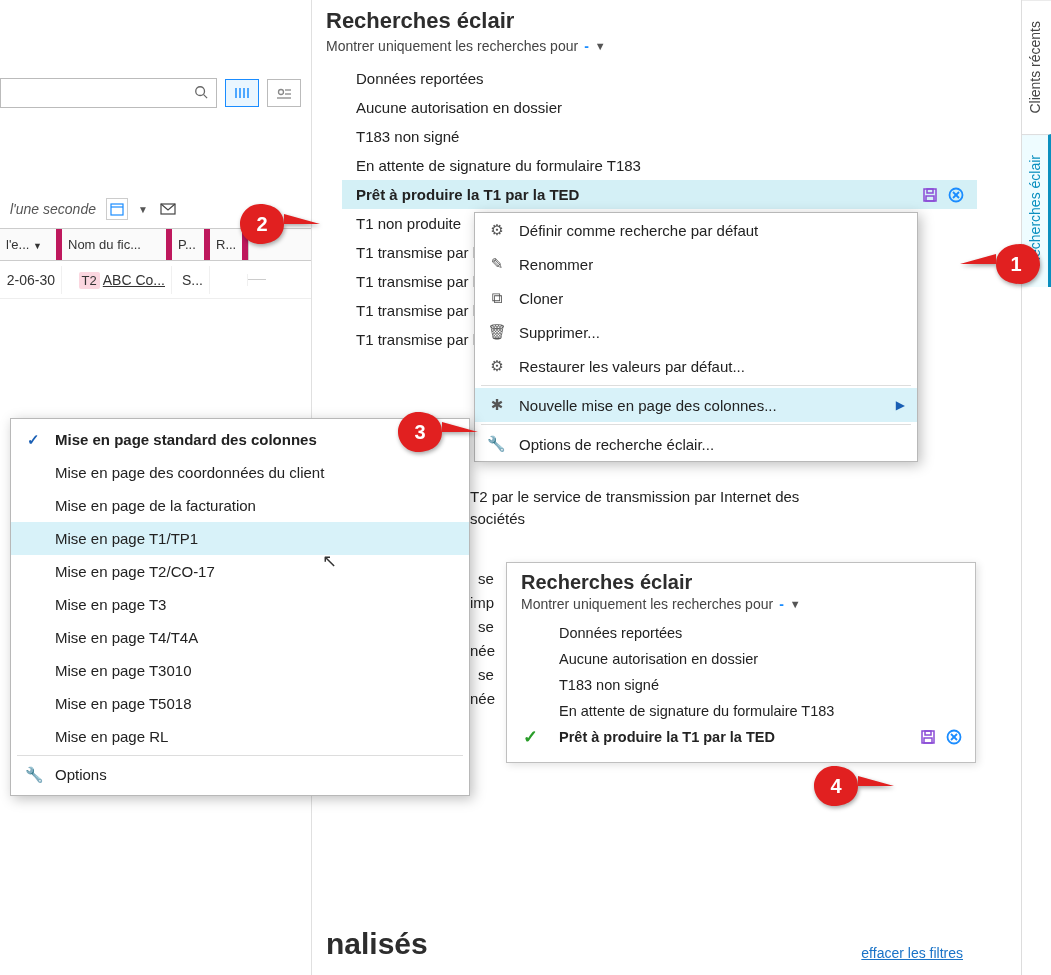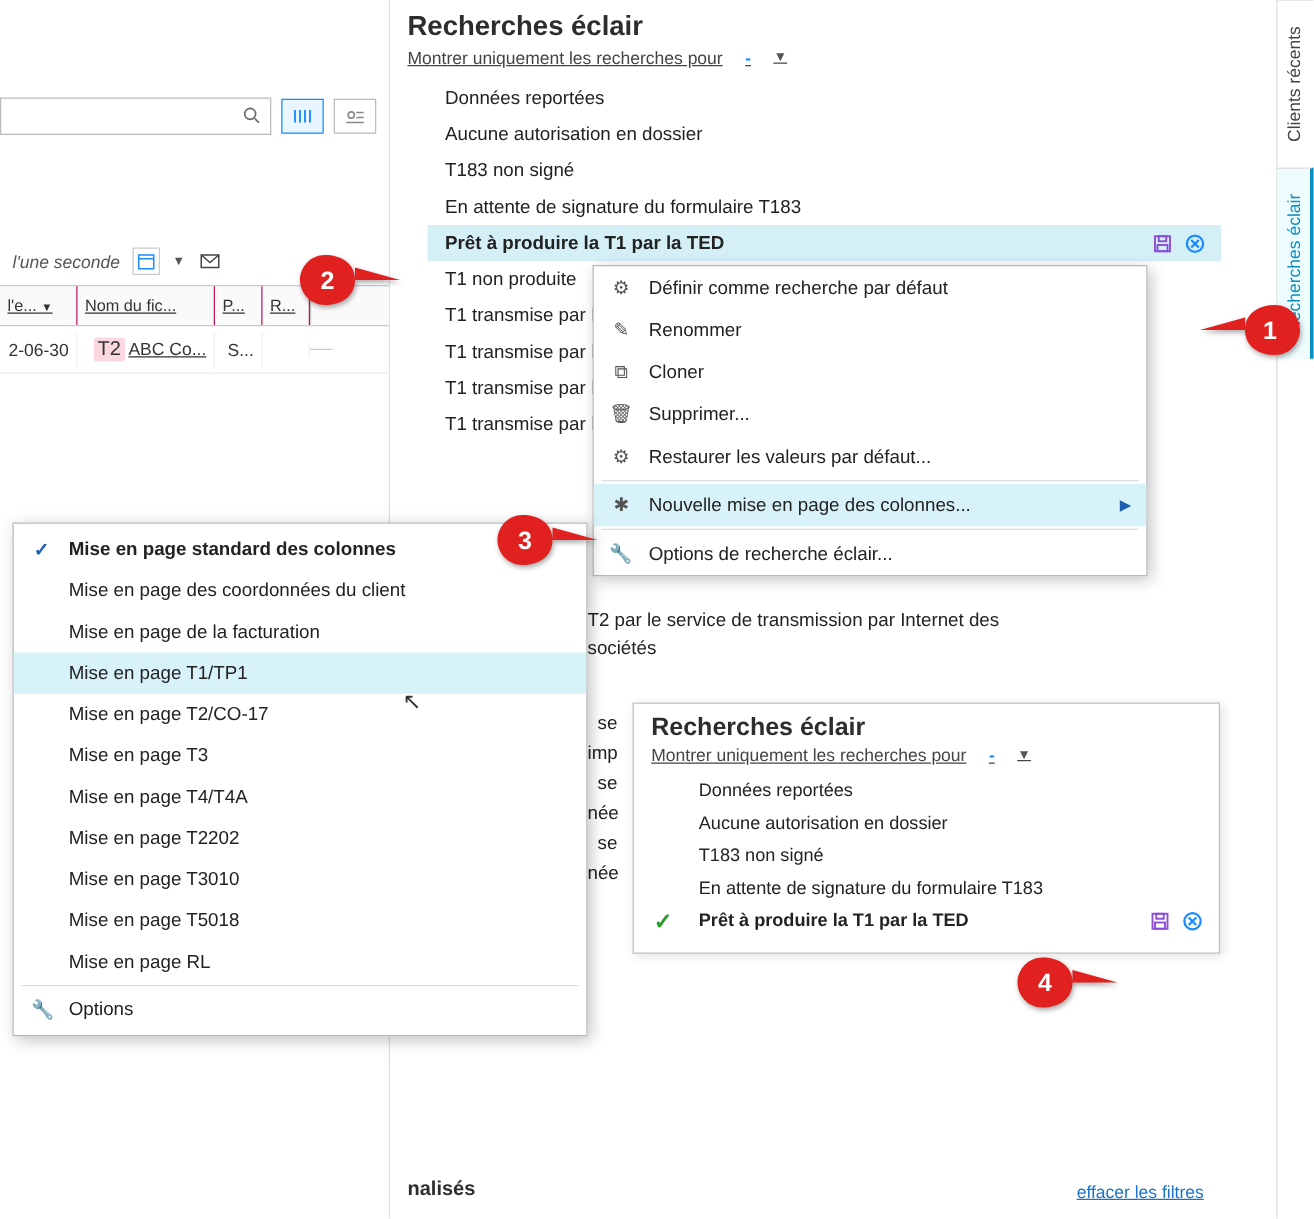--- a/index.html
+++ b/index.html
@@ -25,22 +25,21 @@
     font-weight: 600;
     padding: 8px 14px 4px;
     color: #2d2d2d;
   }
   .panel-sub {
     padding: 0 14px 10px;
     color: #444;
     font-size: 14px;
     display: flex;
     align-items: center;
-    gap: 18px;
-    text-decoration: underline;
+    gap: 6px;
   }
   .panel-sub .dash { color: #1a8cff; font-weight: 600; }
   .panel-sub .chev { color: #555; font-size: 11px; }
   .searchlist { padding: 0 0 0 30px; }
   .searchlist-row {
     display: flex;
     align-items: center;
     padding: 6px 14px;
     font-size: 15px;
     color: #222;
@@ -77,26 +76,26 @@
     width:34px; height:28px; border:1px solid #1a8cff;
     display:inline-flex; align-items:center; justify-content:center;
     color:#1a8cff; font-size:13px;
   }
   .status-row { padding: 80px 10px 8px; font-style: italic; color:#555; display:flex; align-items:center; gap:10px;}
   .mini-btn { width:22px;height:22px; border:1px solid #ccc; display:inline-flex;align-items:center;justify-content:center;font-size:12px;}
   .table-hdr {
     display:flex; border-top:1px solid #ccc; border-bottom:1px solid #ccc; font-size:13px;
     background:#fafafa;
   }
-  .th { padding:8px 6px; border-right:1px solid #be185d; white-space:nowrap; overflow:hidden;text-decoration:underline; }
+  .th { padding:8px 6px; border-right:6px solid #be185d; white-space:nowrap; overflow:hidden; }
   .table-row {
     display:flex; border-bottom:1px solid #eee; align-items:center; height:38px;
   }
   .td { padding:6px; border-right:1px solid #f0f0f0; white-space:nowrap; overflow:hidden;text-align:right; }
-  .file-pill { background:#fbd7e0; color:#333; font-size:16px; padding:1px 3px; border-radius:2px; margin-right:3px;}
+  .file-pill { background:#fbd7e0; color:#333; font-size:13px; padding:1px 3px; border-radius:2px; margin-right:3px;}
   .scroll-btn { width:18px; border-left:1px solid #ccc; text-align:center; font-size:10px; color:#666;}
   
   .right-rail {
     position:absolute; right:0; top:0; width:30px; height:975px;
     display:flex; flex-direction:column;
     border-left:1px solid #ddd;
   }
   .rail-tab {
     writing-mode: vertical-rl;
     transform: rotate(180deg);
@@ -150,21 +149,21 @@
   .panel2 .searchlist-row { padding:5px 14px; font-size:14.5px;}
   .panel2 .searchlist-row.active { background:transparent; font-weight:700;}
   .panel2 .green-check{ color:#2a9d2a; font-size:18px; font-weight:bold; position:absolute; left:-22px;}
   .panel2-list { padding-left:38px;}
   .footer-link {
     position:absolute; left:312px; bottom:0; width:665px;
     display:flex; justify-content:space-between; align-items:flex-end;
     padding: 0 14px 14px;
   }
   .link-a{ color:#1a73c7; text-decoration:underline; font-size:14px; cursor:pointer;}
-  .footer-head{ font-size:16px; font-weight:600; color:#2d2d2d;}
+  .footer-head{ font-size:30px; font-weight:600; color:#2d2d2d;}
   .cursor{ position:absolute; left:322px; top:550px; font-size:18px; z-index:70;}
   
   .callout {
     position:absolute; z-index:80;
     filter: drop-shadow(1px 2px 2px rgba(0,0,0,0.35));
   }
   .callout svg{ display:block;}
   .bg-text{
     position:absolute; color:#222; font-size:15px; z-index:5;
     white-space:nowrap;
@@ -349,23 +348,20 @@
       <span>Mise en page T1/TP1</span>
     </div>
   <div class="sm-item">
       <span>Mise en page T2/CO-17</span>
     </div>
   <div class="sm-item">
       <span>Mise en page T3</span>
     </div>
   <div class="sm-item">
       <span>Mise en page T4/T4A</span>
-    </div>
-  <div class="sm-item">
-      <span>Mise en page T2202</span>
     </div>
   <div class="sm-item">
       <span>Mise en page T3010</span>
     </div>
   <div class="sm-item">
       <span>Mise en page T5018</span>
     </div>
   <div class="sm-item">
       <span>Mise en page RL</span>
     </div>

